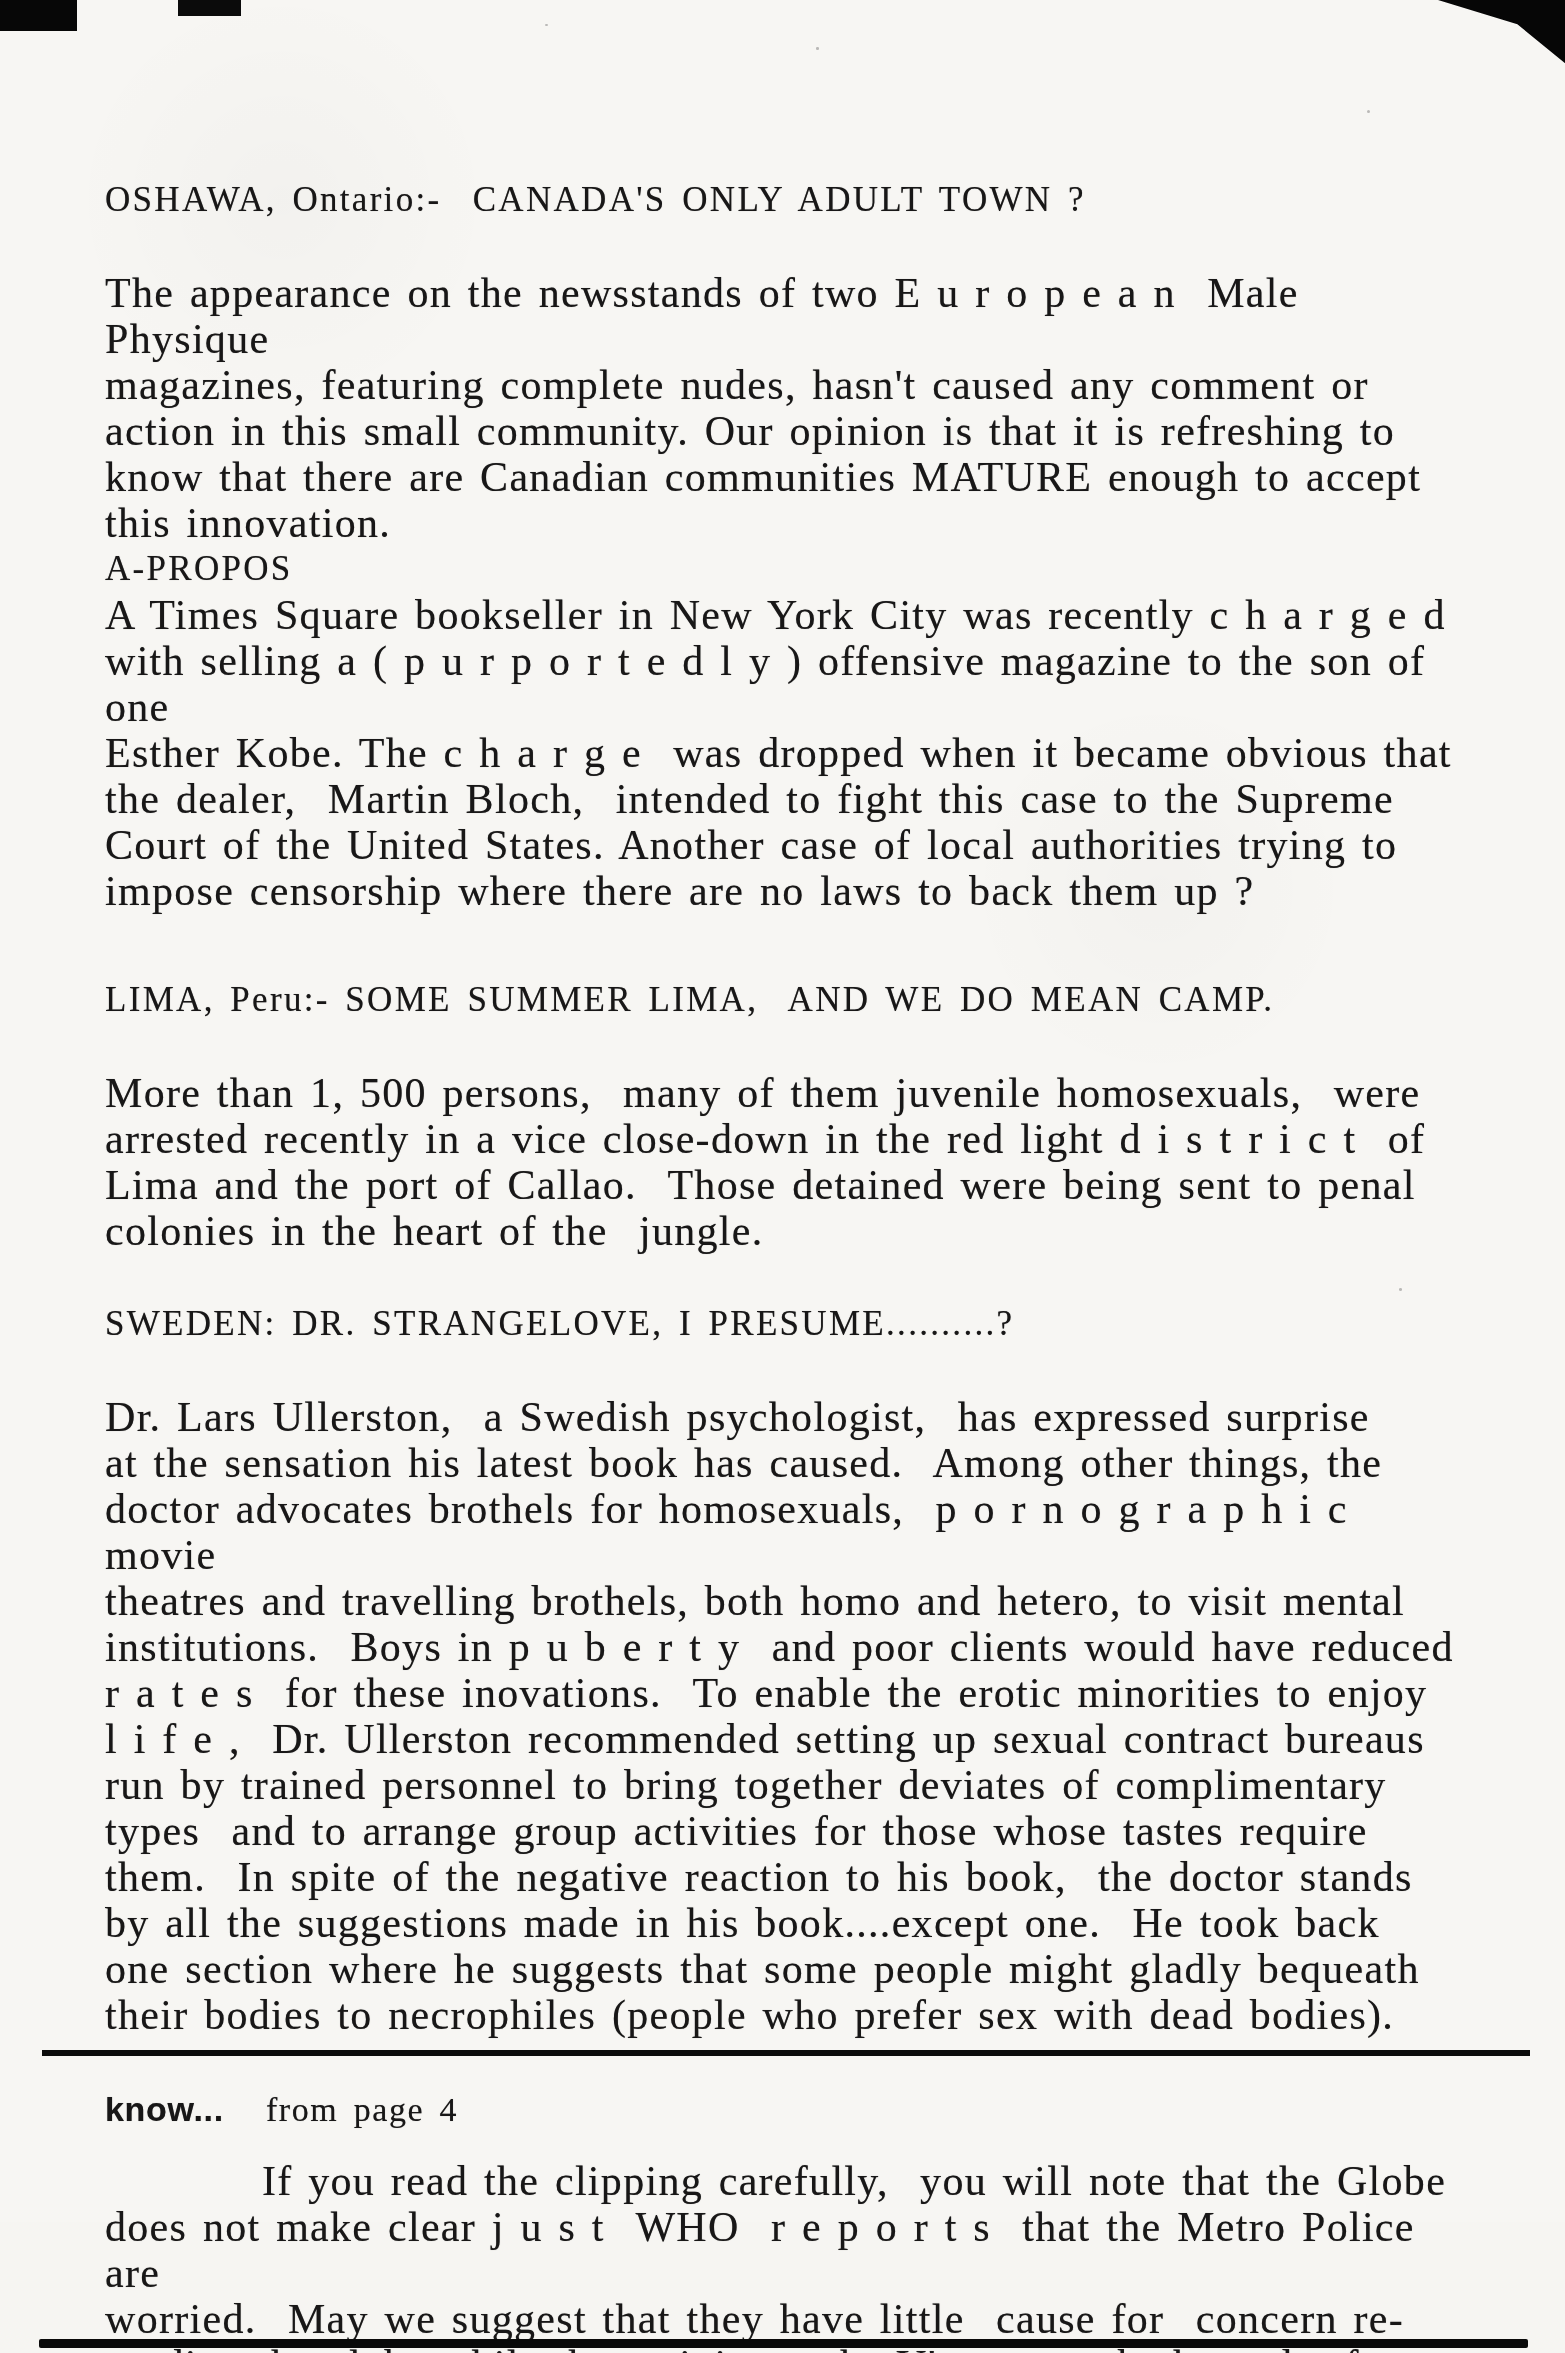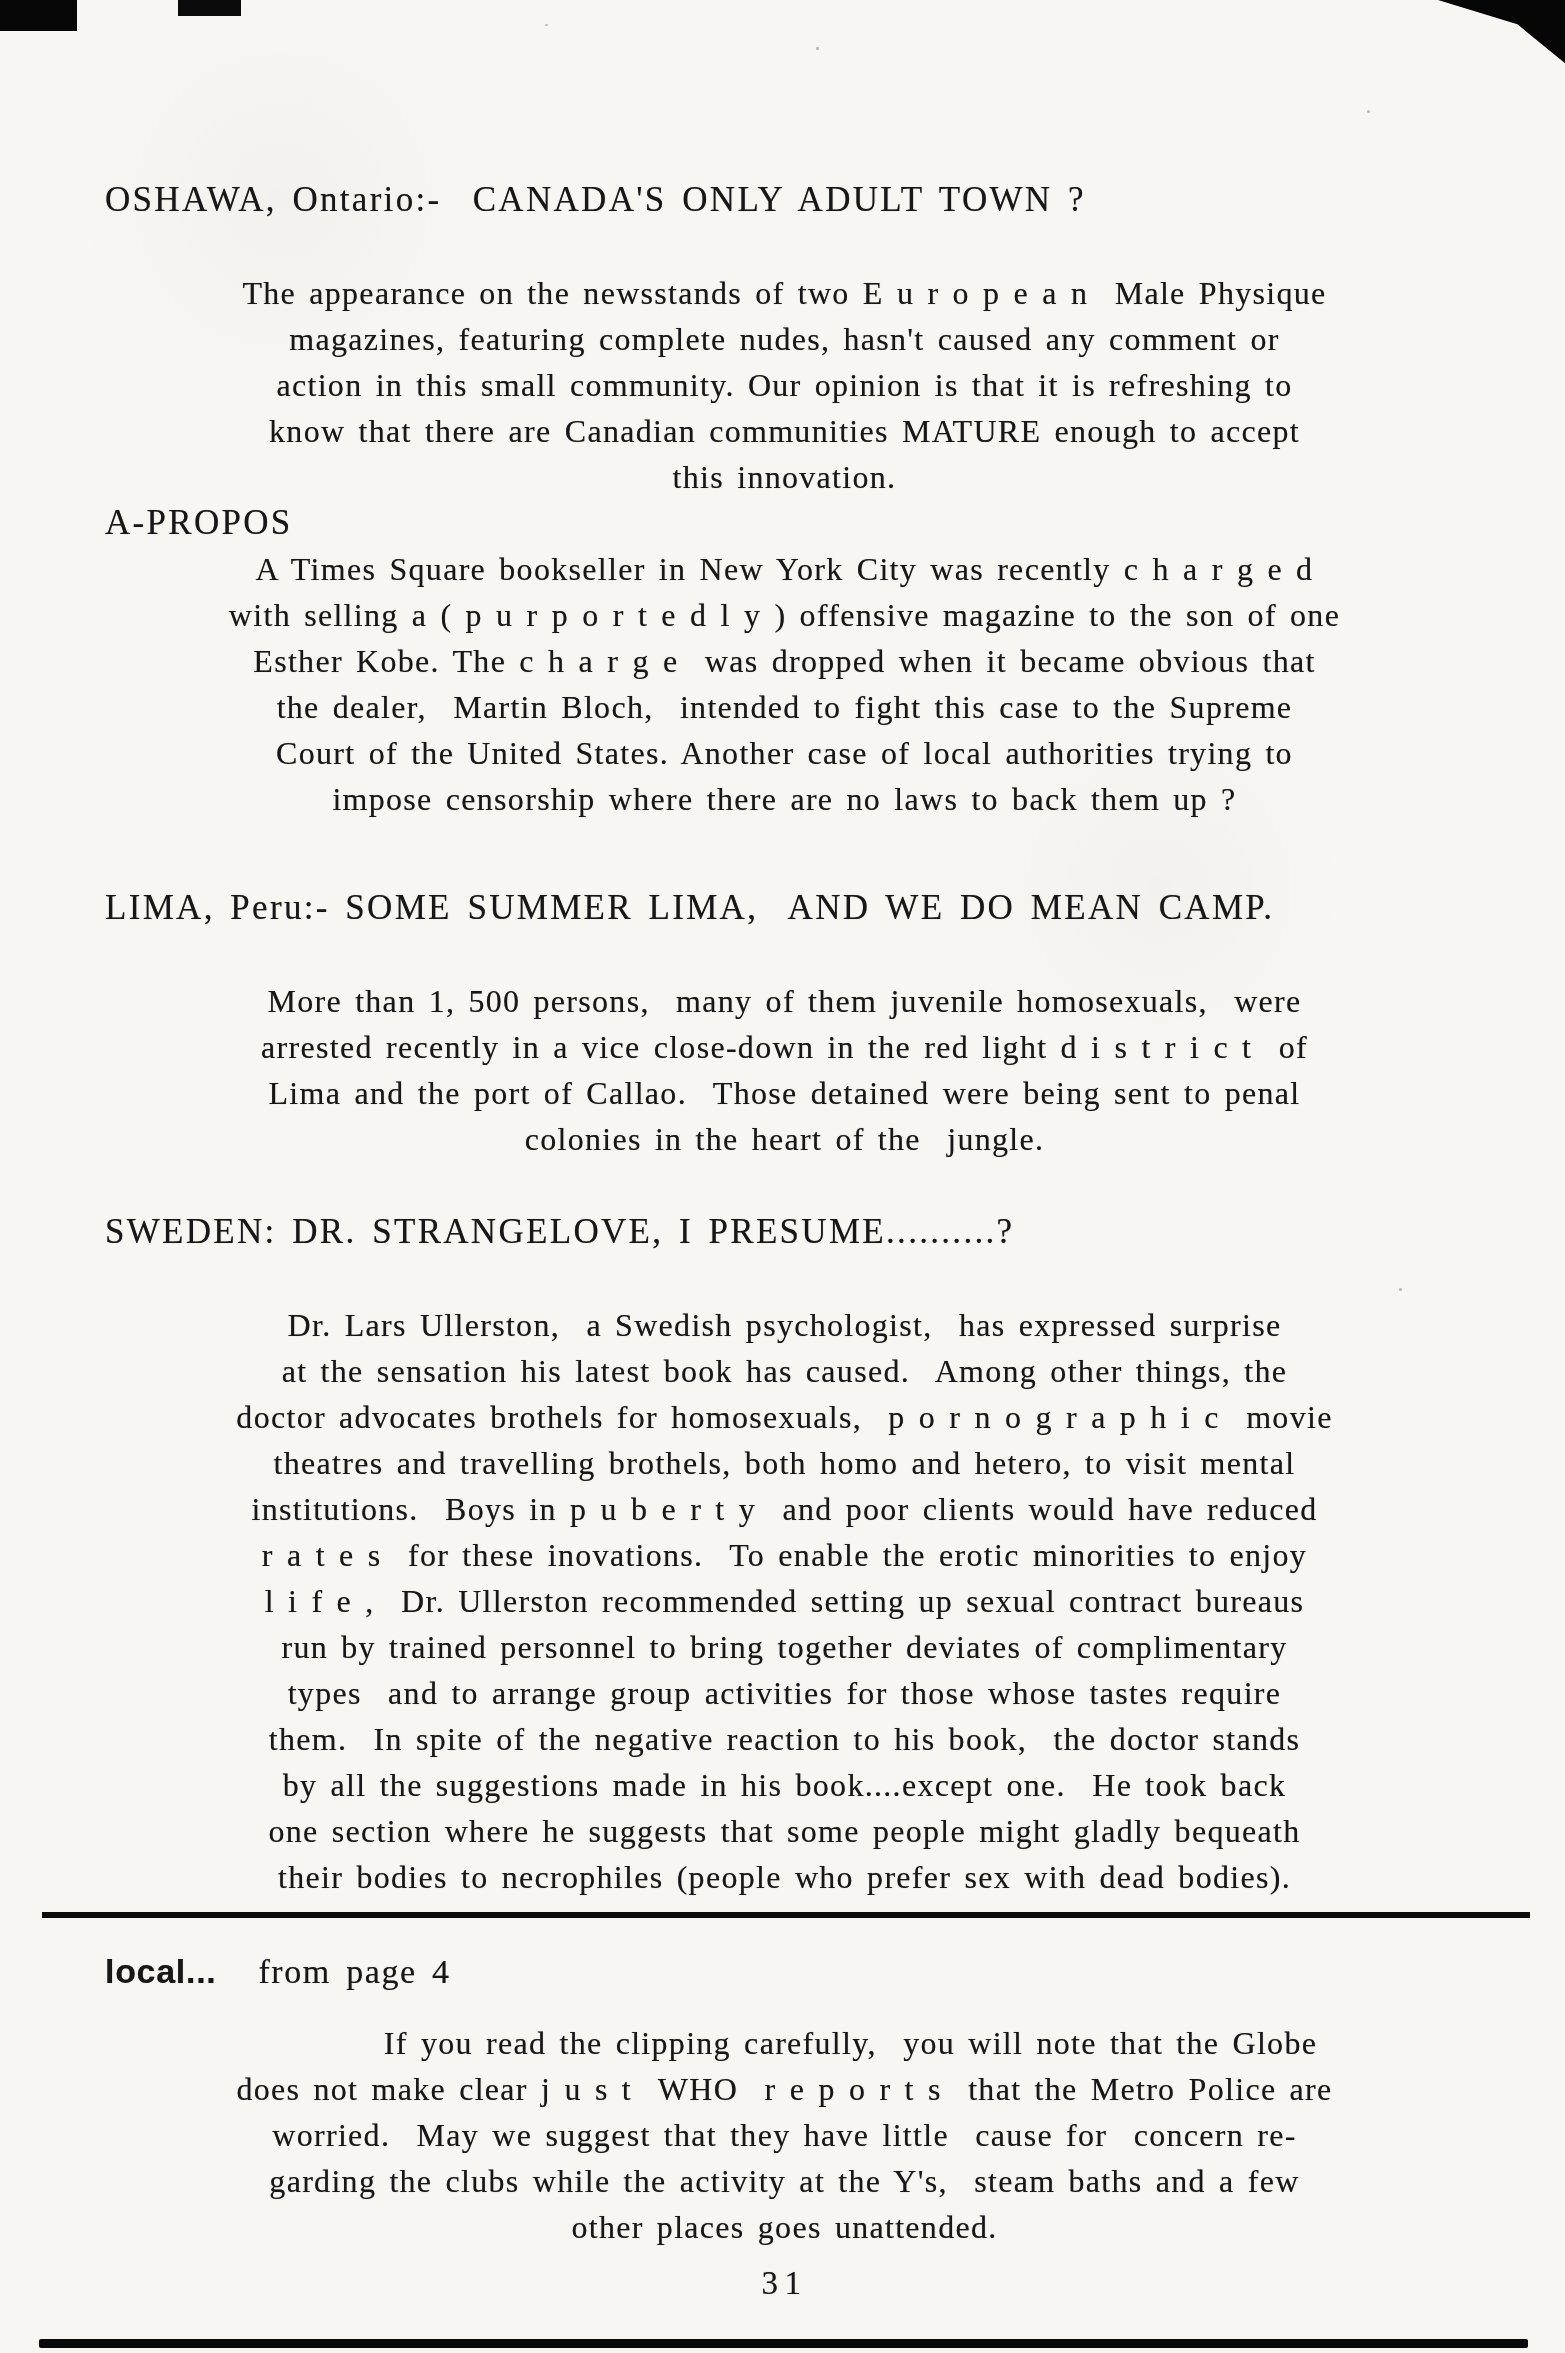--- a/index.html
+++ b/index.html
@@ -34,24 +34,23 @@
     position: relative;
     padding: 177px 102px 0 105px;
     text-shadow: 0 0 0.7px rgba(18,18,18,0.5);
   }
   .headline {
     font-size: 35px; line-height: 46px;
     letter-spacing: 2.3px; word-spacing: 4.6px;
     white-space: pre-wrap;
   }
   .para {
-    font-size: 32px; line-height: 46px;
+    font-size: 42px; line-height: 46px;
     letter-spacing: 1.3px; word-spacing: 3.9px;
     white-space: pre-wrap;
-    text-align: center;
   }
   .mt-1 { margin-top: 47px; }
   .mt-big { margin-top: 63px; }
   .divider {
     margin: 11.8px 0 0 -63px;
     width: 1488px; height: 5.9px;
     background: #0c0c0c;
   }
   .contd-row {
     margin-top: 34px;
@@ -116,21 +115,21 @@
 run by trained personnel to bring together deviates of complimentary
 types  and to arrange group activities for those whose tastes require
 them.  In spite of the negative reaction to his book,  the doctor stands
 by all the suggestions made in his book....except one.  He took back
 one section where he suggests that some people might gladly bequeath
 their bodies to necrophiles (people who prefer sex with dead bodies).</div>
 
     <div class="divider"></div>
 
     <div class="contd-row">
-      <span class="contd-label">local...</span>
+      <span class="contd-label">know...</span>
       <span class="contd-sub">from page 4</span>
     </div>
 
     <div class="para last">          If you read the clipping carefully,  you will note that the Globe
 does not make clear j u s t  WHO  r e p o r t s  that the Metro Police are
 worried.  May we suggest that they have little  cause for  concern re-
 garding the clubs while the activity at the Y's,  steam baths and a few
 other places goes unattended.</div>
 
     <div class="page-number">31</div>

